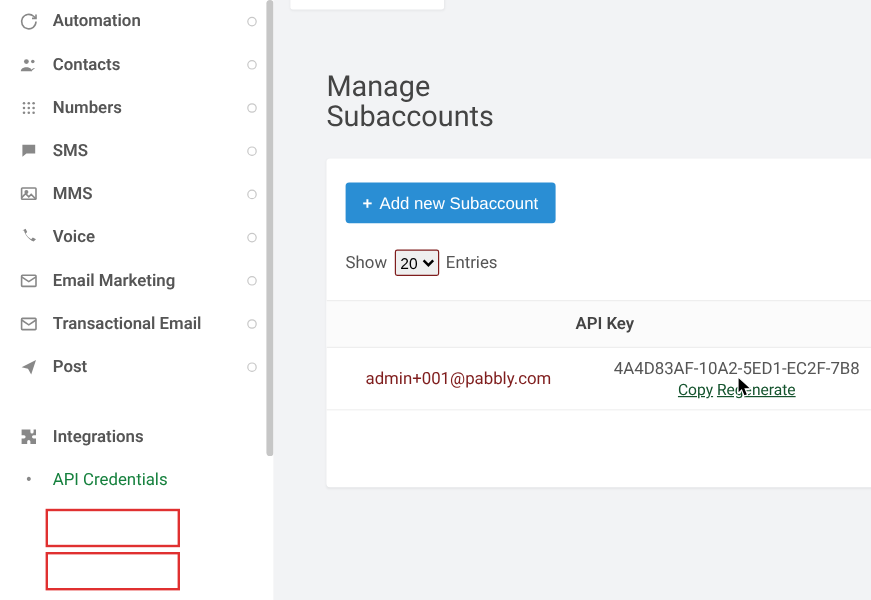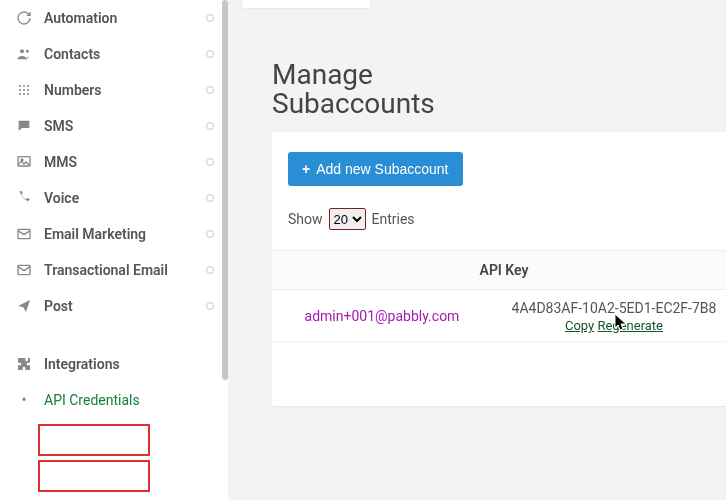--- a/index.html
+++ b/index.html
@@ -117,21 +117,21 @@
     left: 14px; top: -10px;
     width: 128px; height: 18px;
     background: #fff;
     border-radius: 2px;
     box-shadow: 0 1px 2px rgba(0,0,0,0.05);
   }
   .page-title {
     position: absolute;
     left: 44px;
     top: 60px;
-    font-size: 28px;
+    font-size: 24px;
     font-weight: 400;
     color: #444;
     line-height: 1.05;
     width: 200px;
   }
   .card {
     position: absolute;
     left: 44px;
     top: 132px;
     right: -10px;
@@ -203,21 +203,21 @@
 
   .table-row {
     position: absolute;
     left: 0; right: 0;
     top: 158px;
     height: 52px;
     display: flex;
     align-items: center;
     border-bottom: 1px solid #f0f0f0;
   }
-  .td-user { flex: 0 0 220px; text-align: center; color: #a21caf; }
+  .td-user { flex: 0 0 220px; text-align: center; color: #7f1d1d; }
   .td-key {
     flex: 1;
     text-align: center;
     color: #555;
     position: relative;
     padding-top: 2px;
   }
   .key-text { font-size: 14px; color: #555; white-space: nowrap; }
   .key-actions {
     margin-top: 2px;

